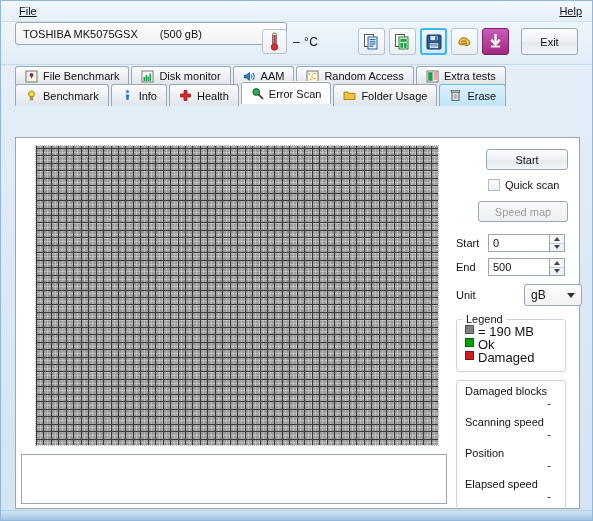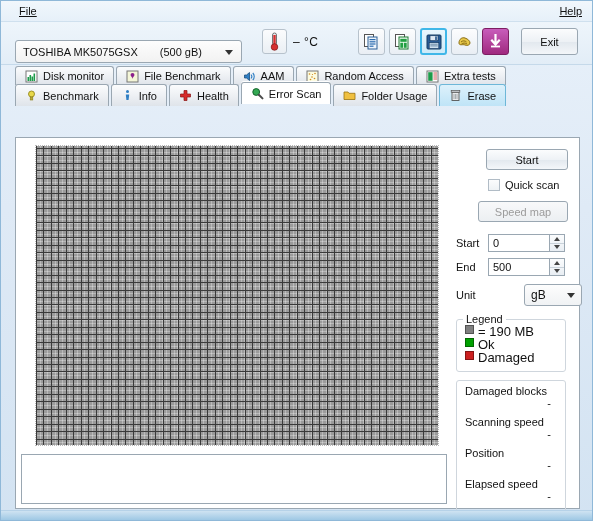--- a/index.html
+++ b/index.html
@@ -54,21 +54,21 @@
   }
   .menu-item{padding:2px 10px;font-size:11px;color:#111;}
   .menu-item u{text-decoration:underline;}
   
   .toolbar{
     position:relative;height:42px;
     border-bottom:1px solid #c5d9ea;
     background:linear-gradient(180deg,#eef5fb 0%,#e2edf7 100%);
   }
   .drive-select{
-    position:absolute;left:14px;top:18px;width:227px;height:23px;
+    position:absolute;left:14px;top:0;width:272px;height:23px;
     background:linear-gradient(180deg,#fdfdfd,#f2f2f2);
     border:1px solid #9aa7b2;border-radius:3px;
     box-sizing:border-box;
     display:flex;align-items:center;text-align:right;
   }
   .drive-name{padding-left:7px;font-size:11px;color:#111;}
   .drive-cap{padding-left:22px;font-size:11px;color:#111;}
   .drive-arrow{
     position:absolute;right:8px;top:9px;
     width:0;height:0;border-left:4px solid transparent;border-right:4px solid transparent;
@@ -278,39 +278,39 @@
       <span>Exit</span>
     </div>
   </div>
 
   <div class="tabs-wrap">
 
     <div class="tabrow row1">
       <div class="tab">
         <span class="ticon">
           <svg width="13" height="13" viewBox="0 0 13 13">
+              <rect x="1" y="1" width="11" height="11" fill="#f4f6d8" stroke="#777" stroke-width="1"></rect>
+              <path d="M6.5 3 a2 2 0 0 1 2 2 c0 1.3 -2 1.8 -2 4 c0 -2.2 -2 -2.7 -2 -4 a2 2 0 0 1 2 -2z" fill="#8b1f8b"></path>
+            </svg>
+        </span>
+        <span>File Benchmark</span>
+      </div>
+      <div class="tab">
+        <span class="ticon">
+          <svg width="13" height="13" viewBox="0 0 13 13">
               <rect x="1" y="1" width="11" height="11" fill="#fff" stroke="#777" stroke-width="1"></rect>
               <g fill="#1d9b4a">
                 <rect x="2.5" y="7" width="1.6" height="4"></rect>
                 <rect x="4.5" y="5" width="1.6" height="6"></rect>
                 <rect x="6.5" y="6.5" width="1.6" height="4.5"></rect>
                 <rect x="8.5" y="3.5" width="1.6" height="7.5"></rect>
               </g>
             </svg>
         </span>
         <span>Disk monitor</span>
-      </div>
-      <div class="tab">
-        <span class="ticon">
-          <svg width="13" height="13" viewBox="0 0 13 13">
-              <rect x="1" y="1" width="11" height="11" fill="#f4f6d8" stroke="#777" stroke-width="1"></rect>
-              <path d="M6.5 3 a2 2 0 0 1 2 2 c0 1.3 -2 1.8 -2 4 c0 -2.2 -2 -2.7 -2 -4 a2 2 0 0 1 2 -2z" fill="#8b1f8b"></path>
-            </svg>
-        </span>
-        <span>File Benchmark</span>
       </div>
       <div class="tab">
         <span class="ticon">
           <svg width="13" height="13" viewBox="0 0 13 13">
               <path d="M1.5 5 H3.5 L6.5 2.5 V10.5 L3.5 8 H1.5 Z" fill="#2f7fc4" stroke="#1b4f7d" stroke-width=".8"></path>
               <path d="M8 4.5 a3 3 0 0 1 0 4" fill="none" stroke="#2f7fc4" stroke-width="1.1"></path>
               <path d="M9.8 3 a5 5 0 0 1 0 7" fill="none" stroke="#2f7fc4" stroke-width="1.1"></path>
             </svg>
         </span>
         <span>AAM</span>

